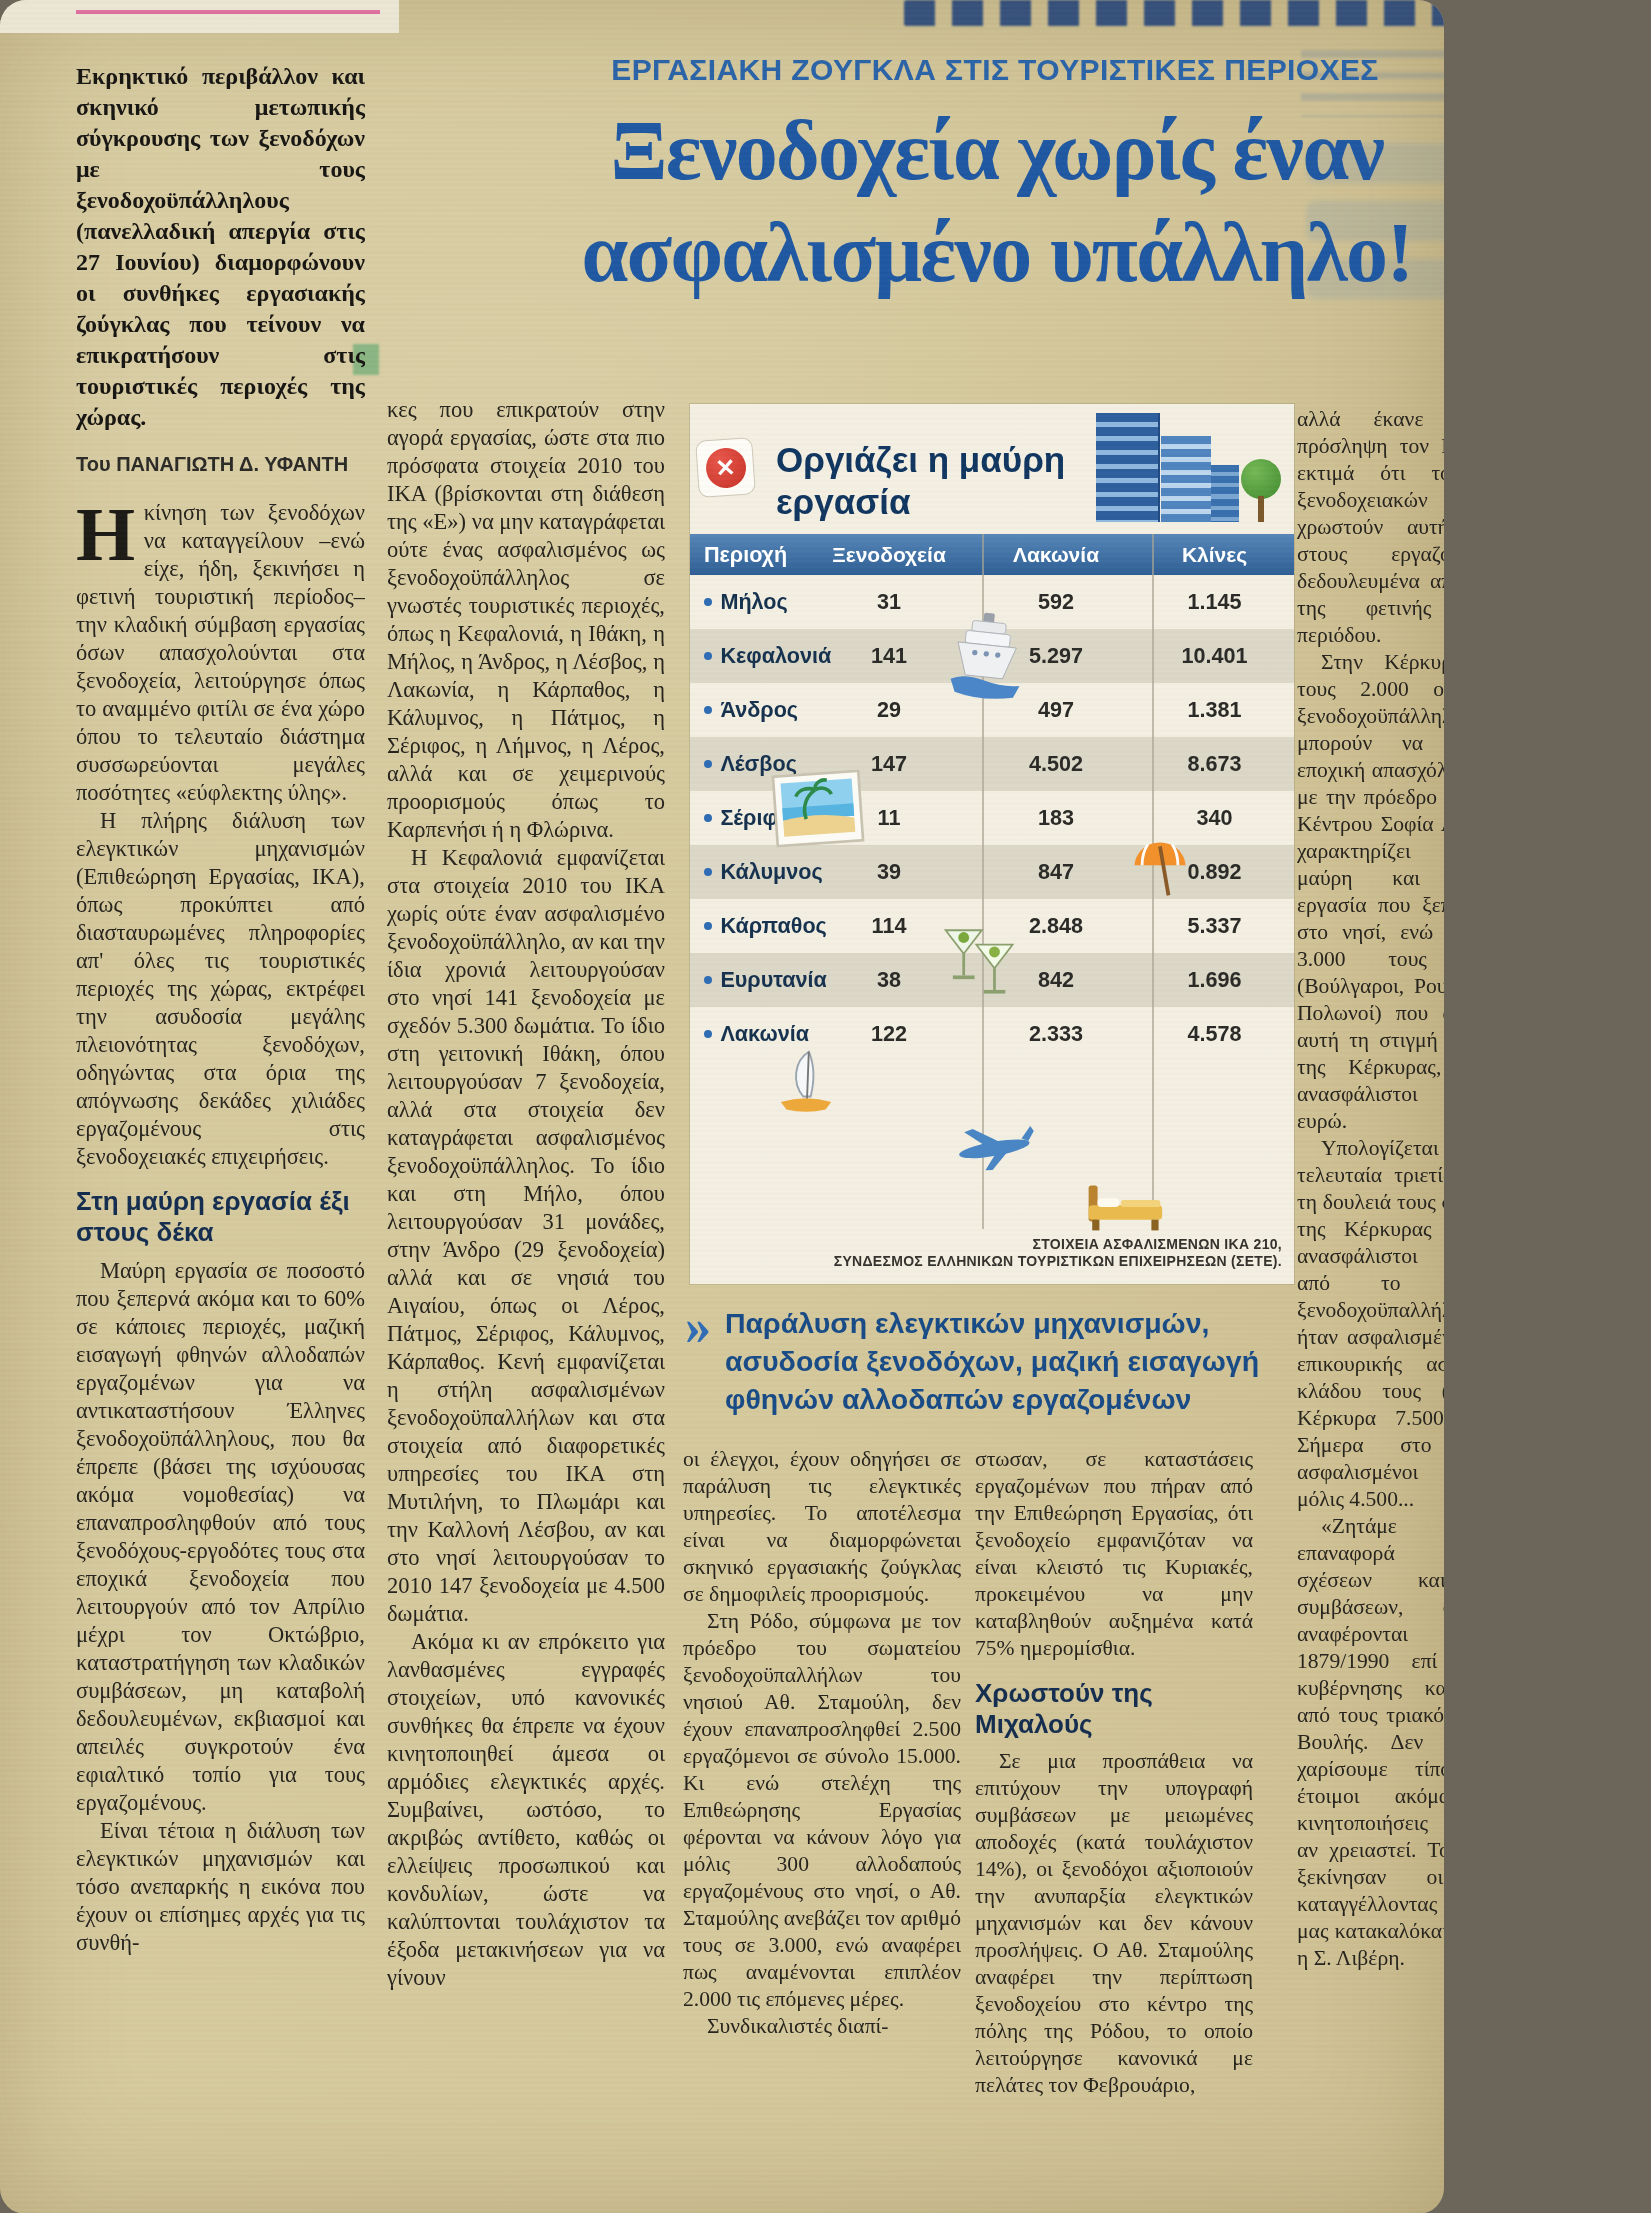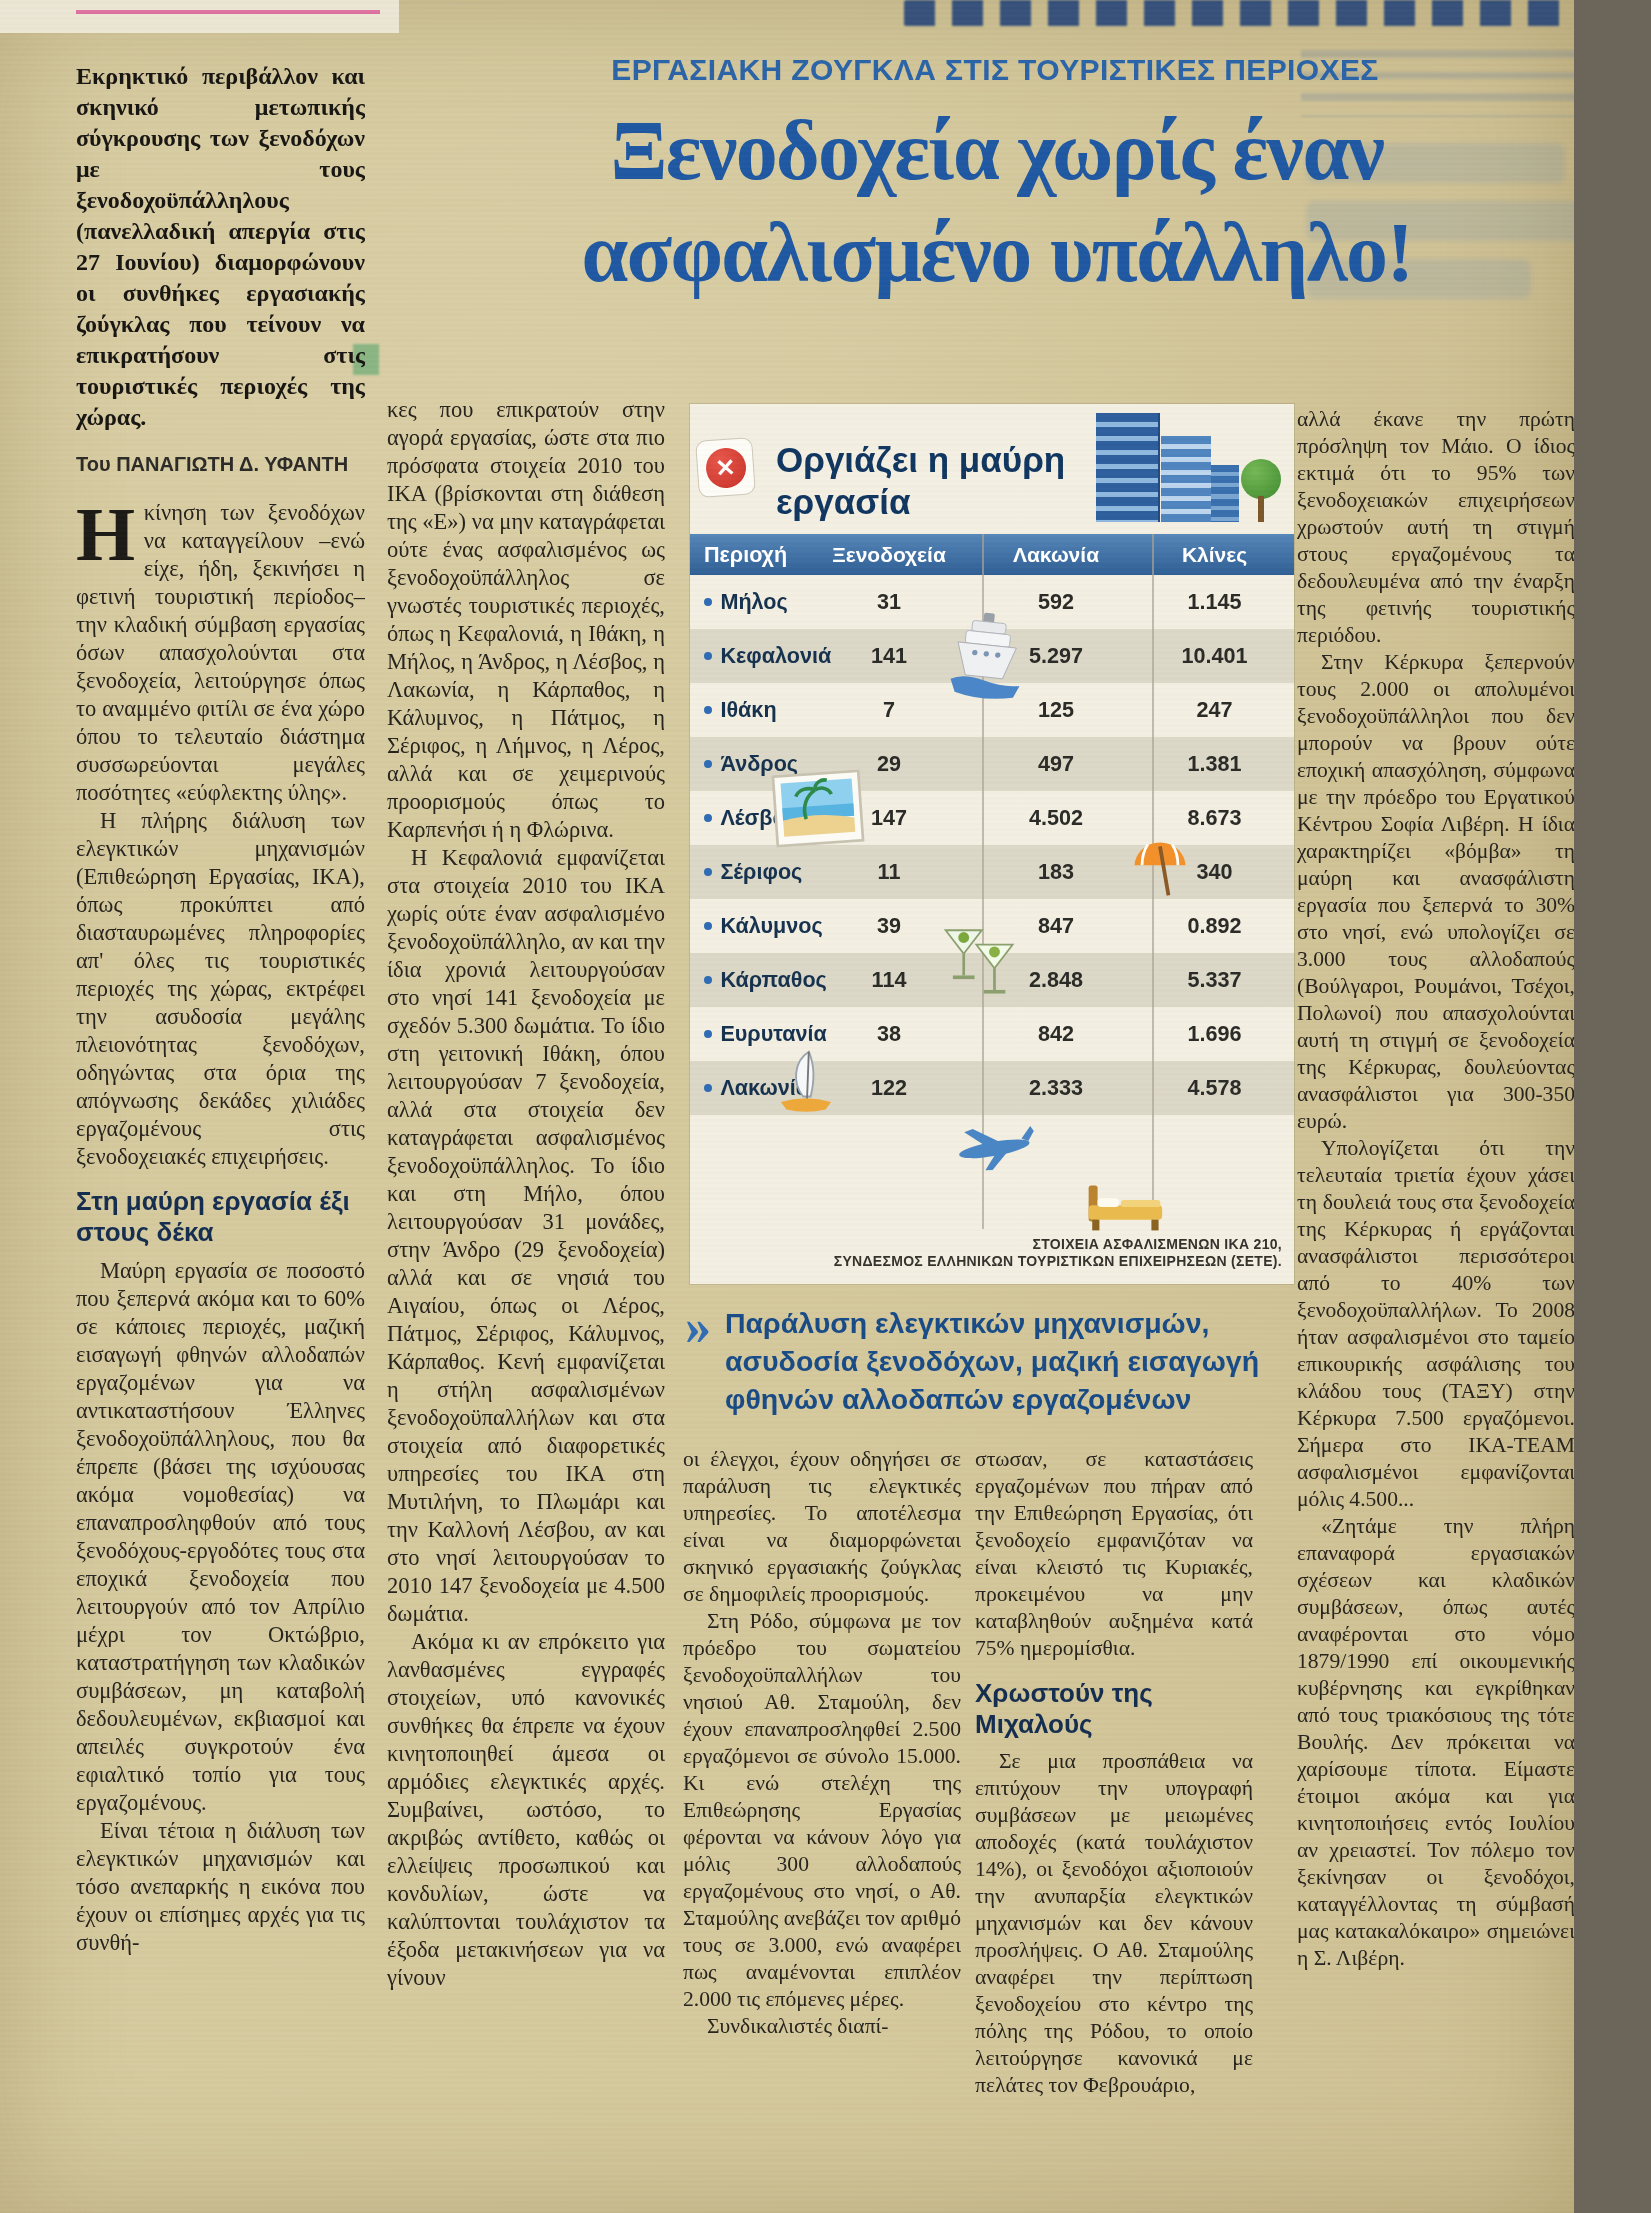--- a/index.html
+++ b/index.html
@@ -1,21 +1,21 @@
 <!DOCTYPE html>
 <html style="font-size:14px"><head>
 <meta charset="utf-8">
 <style>
   html,body{margin:0;padding:0;background:#6b655a;}
-  .page{position:relative;width:1574px;height:2214px;overflow:hidden;
+  .page{position:relative;width:1444px;height:2214px;overflow:hidden;
     background:
       radial-gradient(1211px 778px at 35% 18%, rgba(255,252,238,.10), rgba(0,0,0,0) 70%),
       linear-gradient(90deg,#d6ca9f 0%, #d4c89c 55%, #cec093 100%);
     box-shadow:inset 0 0 121px rgba(110,90,40,.28);
-    font-family:"Liberation Serif",serif;color:#26231d;}
+    font-family:"Liberation Serif",serif;color:#26231d;border-radius:26px;}
   .page::after{content:"";position:absolute;inset:0;pointer-events:none;
     background:repeating-linear-gradient(0deg, rgba(90,70,30,.015) 0 2.6px, rgba(255,255,255,.015) 2.6px 5.2px);}
   
   .corner-white{position:absolute;left:0;top:0;width:399px;height:33px;background:#ebe6d4;}
   .pink-line{position:absolute;left:76px;top:9.5px;width:304px;height:4.3px;background:#d84a8e;opacity:.75;}
   .ghost-top{position:absolute;left:904px;top:0;width:740px;height:26px;border-radius:2.6px;
     background:repeating-linear-gradient(90deg,#1d3f78 0 31px, rgba(29,63,120,0) 31px 48px);
     filter:blur(1.3px);opacity:.85;}
   .ghost-lines{position:absolute;left:1301px;top:50px;width:294px;height:67px;
     background:repeating-linear-gradient(180deg, rgba(60,100,160,.25) 0 7.8px, transparent 7.8px 21.6px);
@@ -171,29 +171,20 @@
             <i class="dot"></i>
             <span>Κεφαλονιά</span>
           </span>
         <span class="cell n1 num">141</span>
         <span class="cell n2 num">5.297</span>
         <span class="cell n3 num">10.401</span>
       </div>
       <div class="irow">
         <span class="cell region">
             <i class="dot"></i>
-            <span>Ιθάκη</span>
-          </span>
-        <span class="cell n1 num">7</span>
-        <span class="cell n2 num">125</span>
-        <span class="cell n3 num">247</span>
-      </div>
-      <div class="irow">
-        <span class="cell region">
-            <i class="dot"></i>
             <span>Άνδρος</span>
           </span>
         <span class="cell n1 num">29</span>
         <span class="cell n2 num">497</span>
         <span class="cell n3 num">1.381</span>
       </div>
       <div class="irow">
         <span class="cell region">
             <i class="dot"></i>
             <span>Λέσβος</span>

